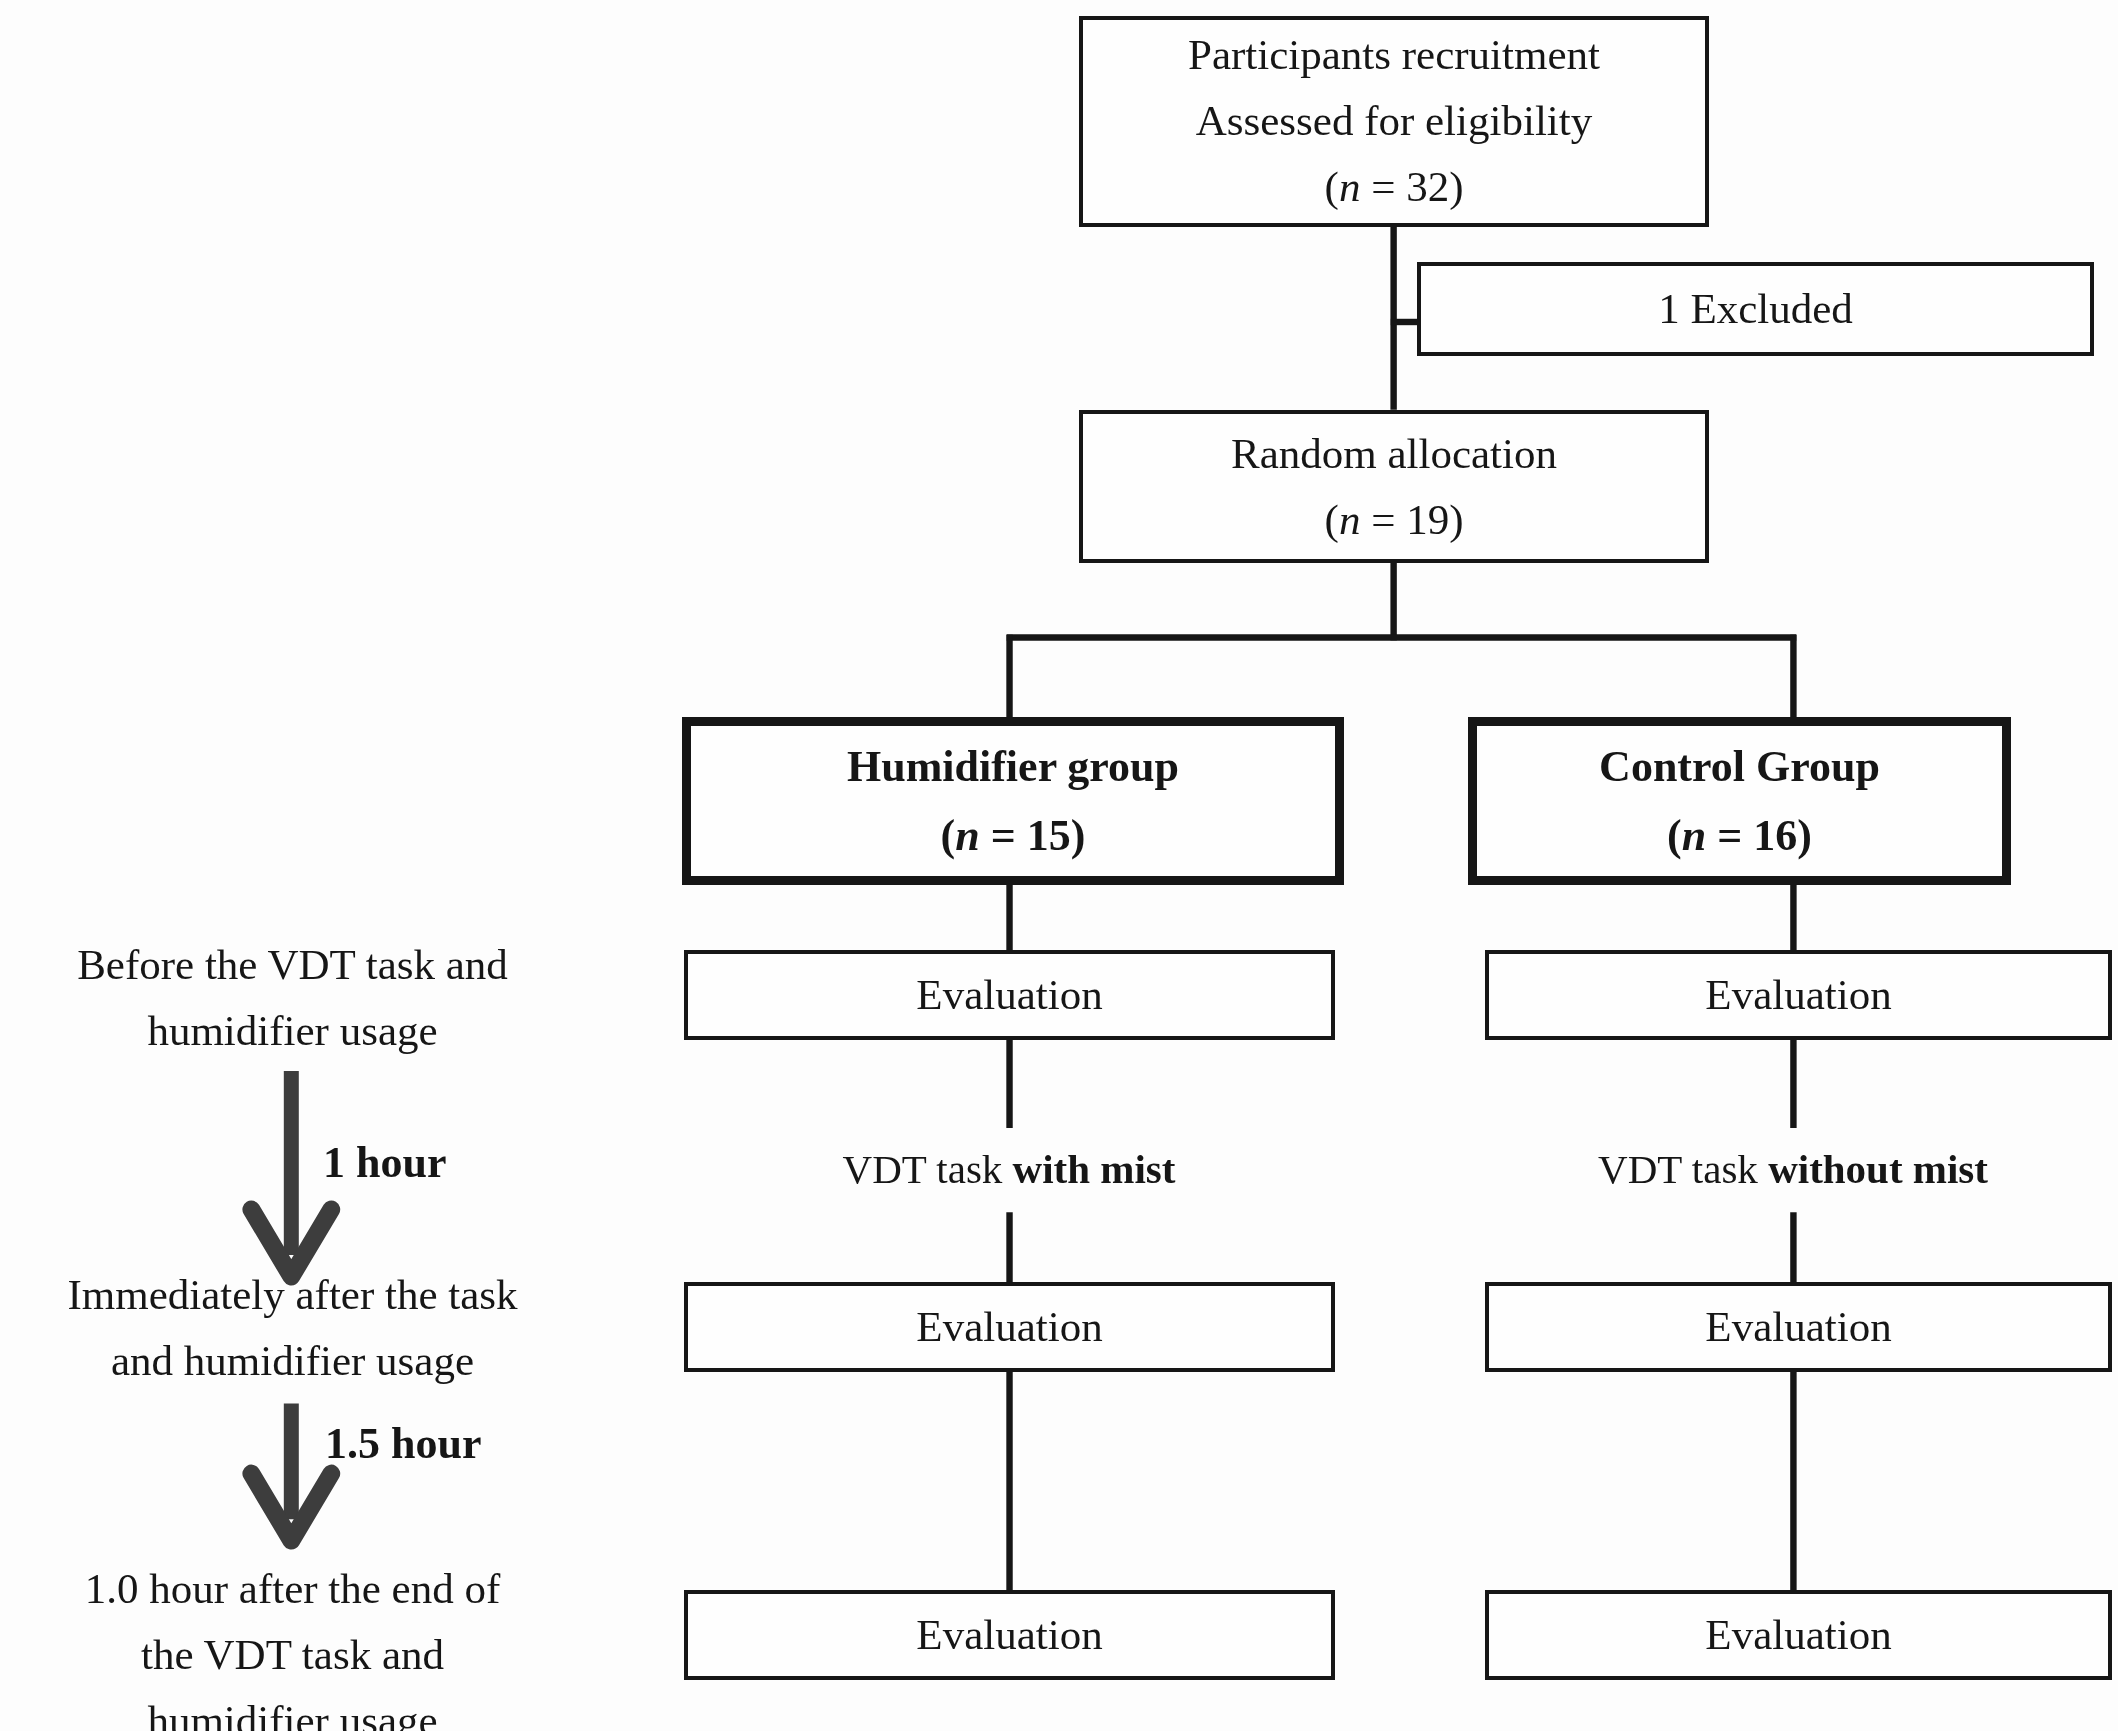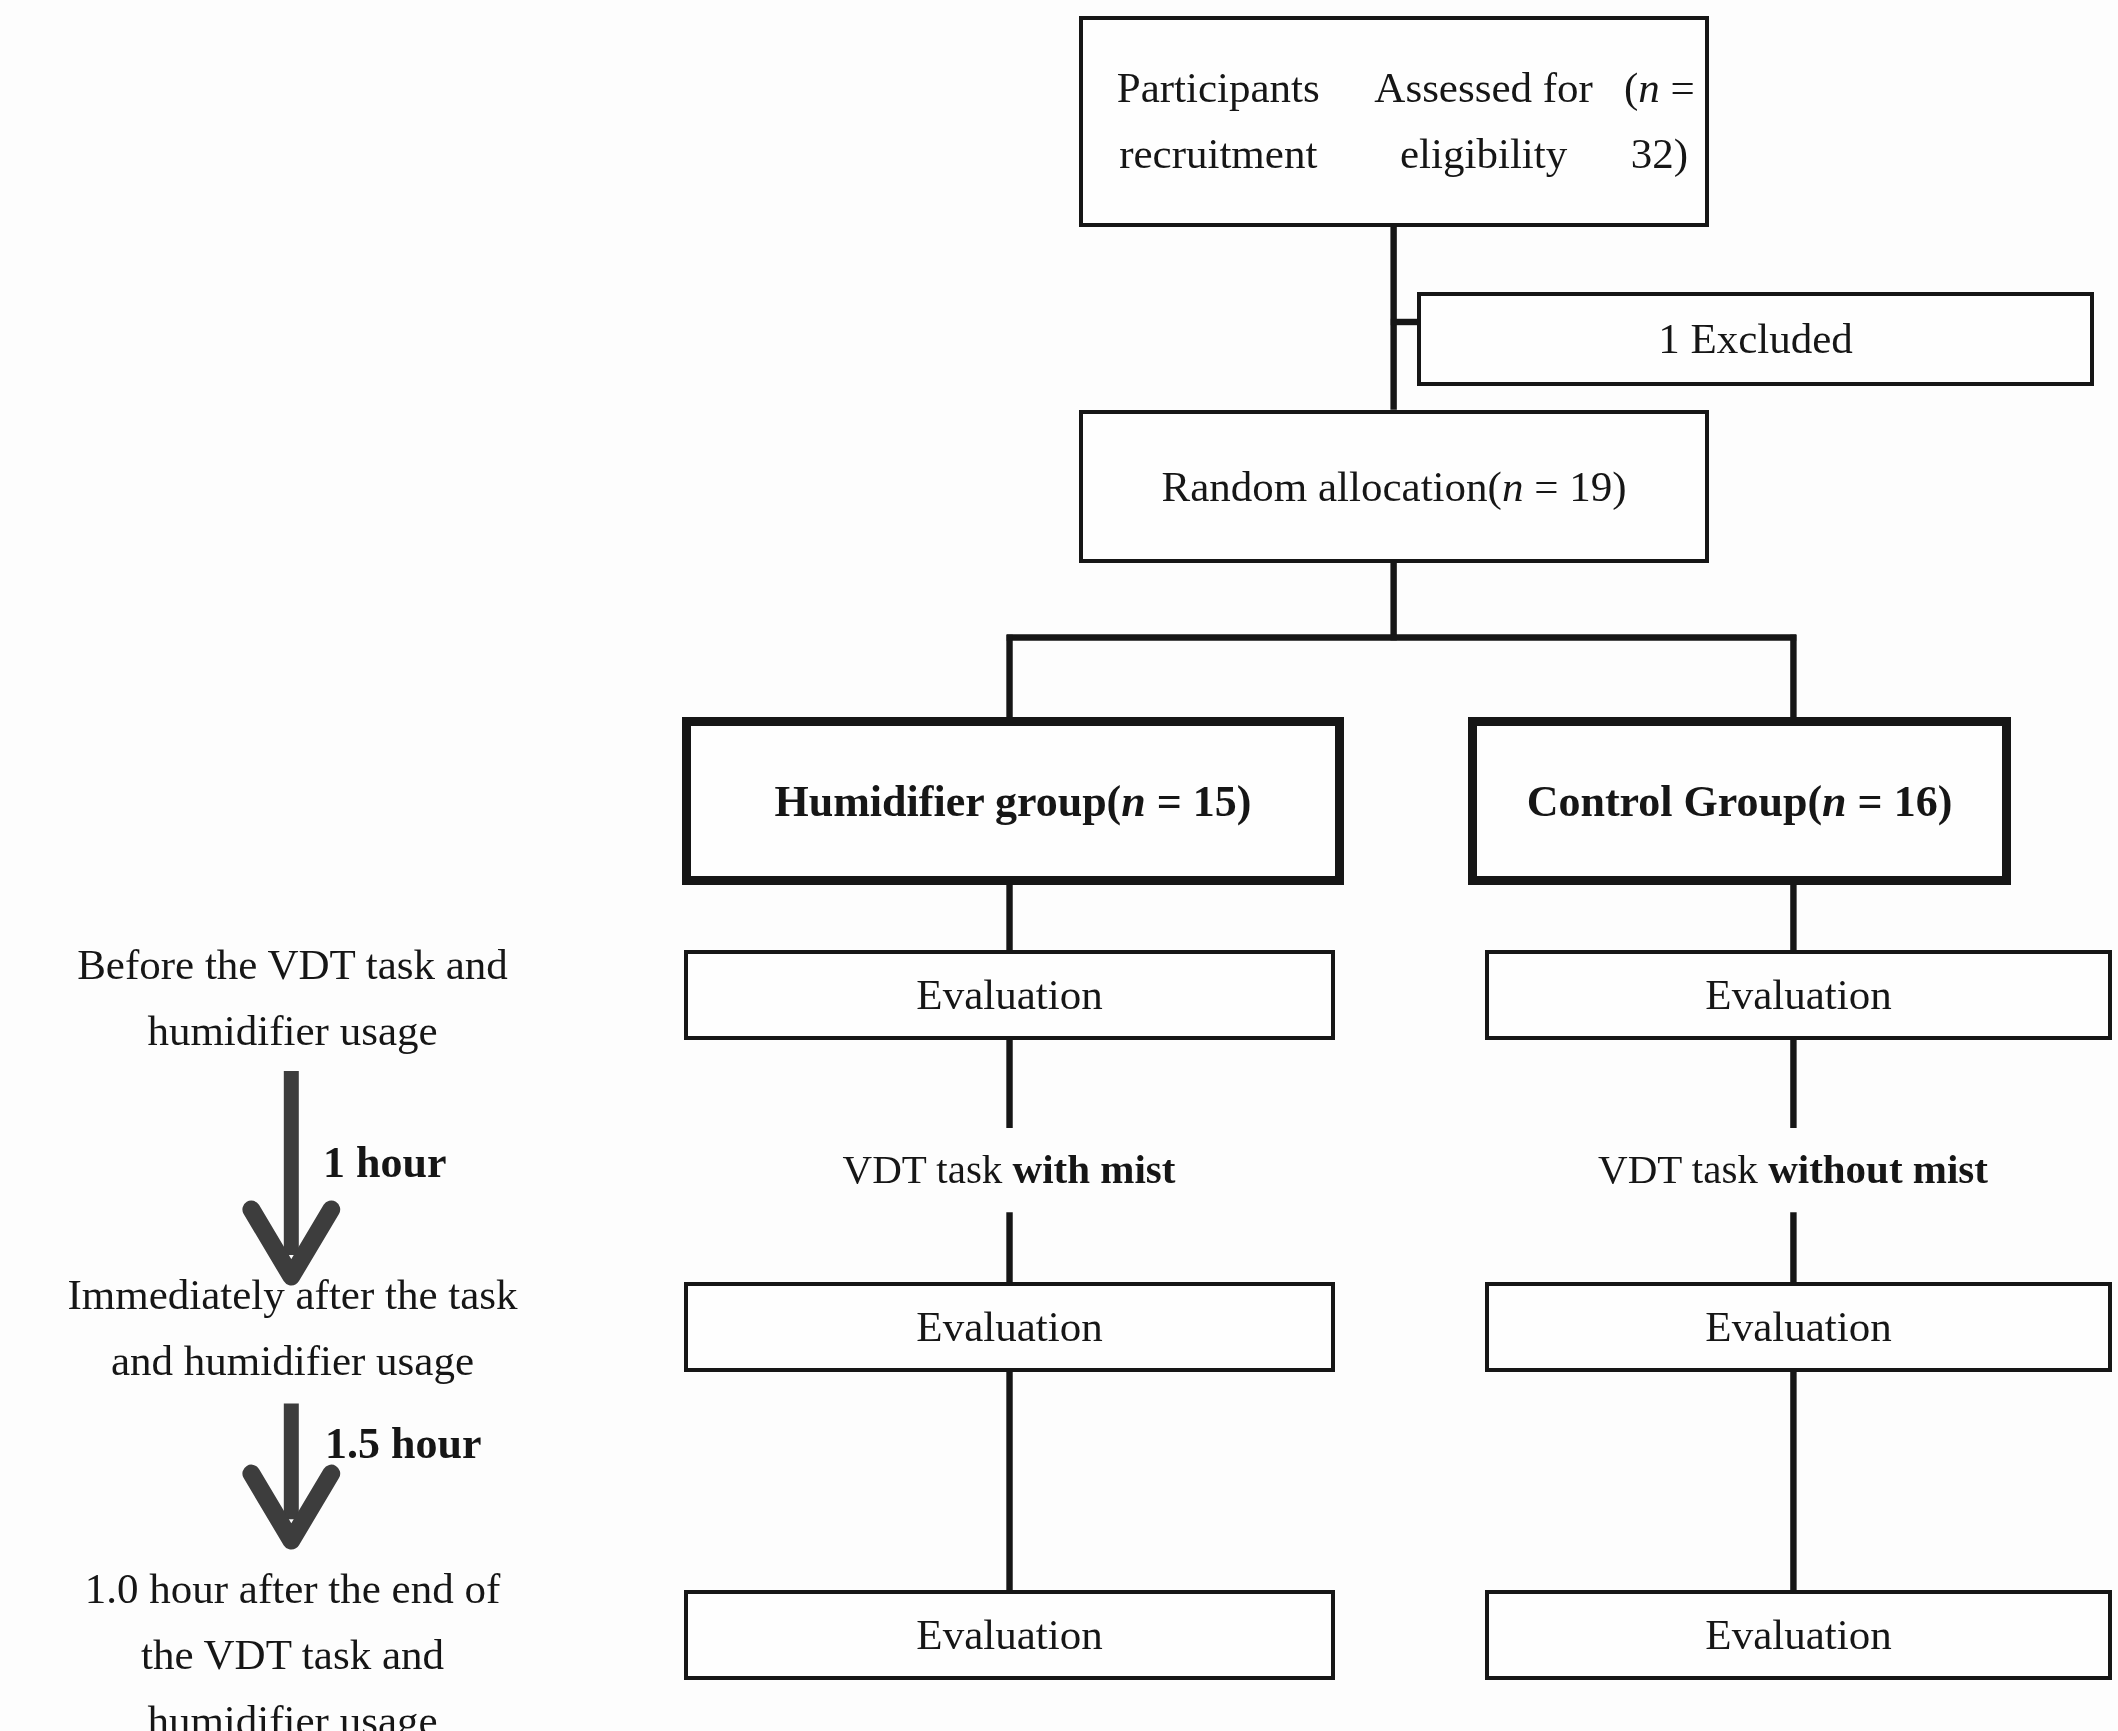--- a/index.html
+++ b/index.html
@@ -14,35 +14,36 @@
   svg.connectors {
     position: absolute; left: 0; top: 0;
     width: 2119px; height: 1732px;
   }
   .box {
     position: absolute;
     box-sizing: border-box;
     background: #fefefe;
     border: 4.3px solid #161616;
     display: flex;
+    flex-direction: column;
     justify-content: center;
     align-items: center;
     text-align: center;
     font-size: 43px;
     line-height: 66px;
   }
   .box.thick {
     border-width: 9.3px;
     font-weight: bold;
     font-size: 44px;
     line-height: 69px;
   }
   .nvar { font-style: italic; }
   #box-recruitment { left: 1079px; top: 15.7px;  width: 630px; height: 211px; }
-  #box-excluded    { left: 1417px; top: 292px; width: 677px; height: 94px; }
+  #box-excluded    { left: 1417px; top: 262px; width: 677px; height: 94px; }
   #box-allocation  { left: 1079px; top: 410px; width: 630px; height: 153px; }
   #box-humidifier  { left: 682px;  top: 717px; width: 662px; height: 168px; }
   #box-control     { left: 1468px; top: 717px; width: 543px; height: 168px; }
   .eval-hum  { left: 684px;  width: 651px; height: 90px; }
   .eval-ctrl { left: 1485px; width: 627px; height: 90px; }
   .row1 { top: 950px; }
   .row2 { top: 1282px; }
   .row3 { top: 1590px; }
   .task-label {
     position: absolute;

